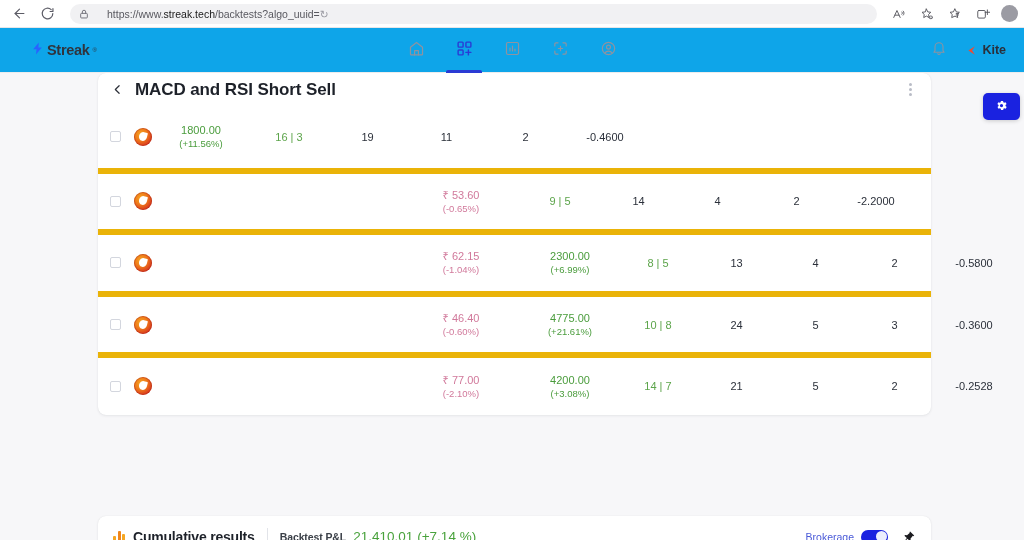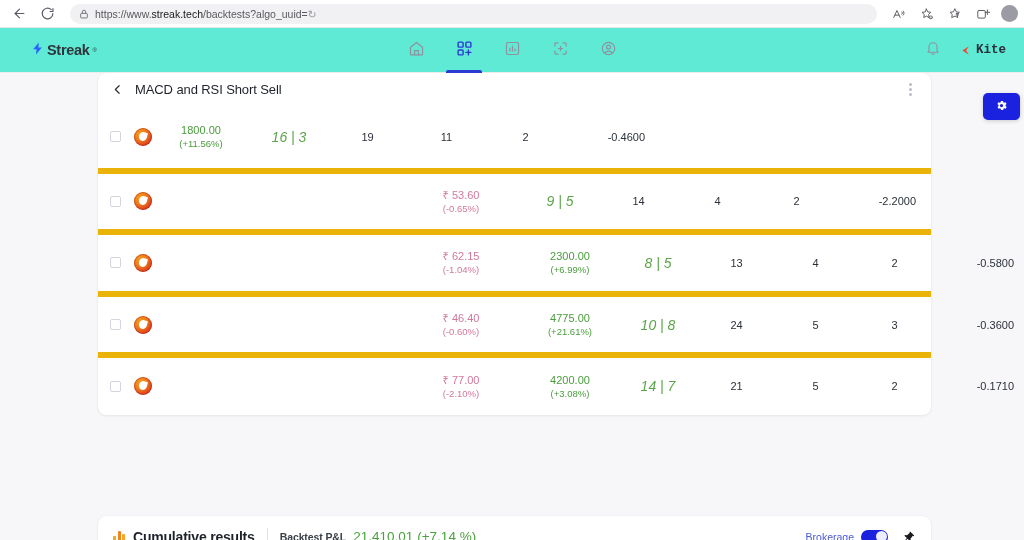--- a/index.html
+++ b/index.html
@@ -27,21 +27,21 @@
     border-radius: 4px;
   }
   .nav-btn svg { display: block; }
   .url-pill {
     flex: 1;
     height: 20px;
     background: #f1f1f3;
     border-radius: 10px;
     display: flex;
     align-items: center;
-    gap: 6px;
+    gap: 18px;
     padding: 0 9px;
     margin-left: 8px;
     margin-right: 6px;
     min-width: 0;
   }
   .url-text {
     font-size: 10.5px;
     color: #58585f;
     white-space: nowrap;
     overflow: hidden;
@@ -57,21 +57,21 @@
   .avatar-circ {
     width: 17px; height: 17px; border-radius: 50%;
     background: #9b9ba3;
     margin-left: 4px;
     flex: none;
   }
 
   
   .app-header {
     height: 45px;
-    background: #5eead4;
+    background: #0ea5e9;
     border-bottom: 1px solid #ececed;
     display: flex;
     align-items: center;
     position: relative;
   }
   .logo-wrap {
     display: flex; align-items: center; gap: 3px;
     margin-left: 31px;
   }
   .logo-bolt { color: #2962ff; display: block; }
@@ -108,21 +108,21 @@
   }
   .header-right {
     margin-left: auto;
     margin-right: 18px;
     display: flex;
     align-items: center;
     gap: 17px;
   }
   .bell { color: #8e93a0; }
   .kite-wrap { display: flex; align-items: center; gap: 5px; }
-  .kite-label { font-size: 12.5px; font-weight: 700; color: #2a2f3a; font-family: Liberation Mono, monospace; }
+  .kite-label { font-size: 12.5px; font-weight: 700; color: #2a2f3a; }
 
   
   .page {
     position: relative;
     height: 467px;
     overflow: hidden;
   }
 
   .gear-fab {
     position: absolute;
@@ -147,22 +147,22 @@
   .card-results { top: 0; height: 342px; }
 
   .results-head {
     height: 33px;
     display: flex;
     align-items: center;
     padding: 0 16px 0 13px;
   }
   .back-chevron { color: #2b2f38; display: flex; align-items: center; }
   .results-title {
-    font-size: 13px;
-    font-weight: 400;
+    font-size: 17px;
+    font-weight: 700;
     color: #1d2129;
     margin-left: 11px;
     letter-spacing: -0.1px;
   }
   .kebab {
     margin-left: auto;
     display: flex; flex-direction: column; gap: 2px;
     padding: 4px 3px;
   }
   .kebab i { width: 3px; height: 3px; background: #b9bcc6; border-radius: 50%; display:block; }
@@ -203,28 +203,28 @@
     transform: rotate(14deg);
   }
 
   .c { font-size: 11px; color: #262b33; text-align: center; flex: none; }
   .c-money  { width: 120px; margin-left: 249px; }
   .c-pnl    { width: 98px; }
   .c-wl     { width: 78px; }
   .c-sig    { width: 79px; }
   .c-win    { width: 79px; }
   .c-los    { width: 79px; }
-  .c-dd     { width: 80px; text-align: right; }
+  .c-dd     { width: 80px; }
 
   .v-main { font-size: 11px; line-height: 14px; }
   .v-sub  { font-size: 9.5px; line-height: 13px; }
   .pos { color: #5ca44a; }
   .neg { color: #d1799b; }
   .green { color: #4a9c3c; }
-  .wl { color: #5ca44a; font-size: 14px; font-style: italic; }
+  .wl { color: #5ca44a; font-size: 11px; }
   .dark { color: #2b303a; }
 
   
   .card-cumulative { top: 443px; height: 120px; }
   .cum-head {
     height: 41px;
     display: flex;
     align-items: center;
     padding: 0 16px 0 15px;
   }
@@ -496,21 +496,21 @@
           <span class="v-sub neg" style="display:block;">(-2.10%)</span>
         </span>
         <span class="c c-pnl">
           <span class="v-main green" style="display:block;">4200.00</span>
           <span class="v-sub green" style="display:block;">(+3.08%)</span>
         </span>
         <span class="c c-wl wl">14 | 7</span>
         <span class="c c-sig dark">21</span>
         <span class="c c-win dark">5</span>
         <span class="c c-los dark">2</span>
-        <span class="c c-dd dark">-0.1710</span>
+        <span class="c c-dd dark">-0.2528</span>
       </div>
 
     </div>
   </div>
 
   <div class="card card-cumulative">
     <div class="cum-head">
       <span class="bar-icon">
           <i></i>
           <i></i>

